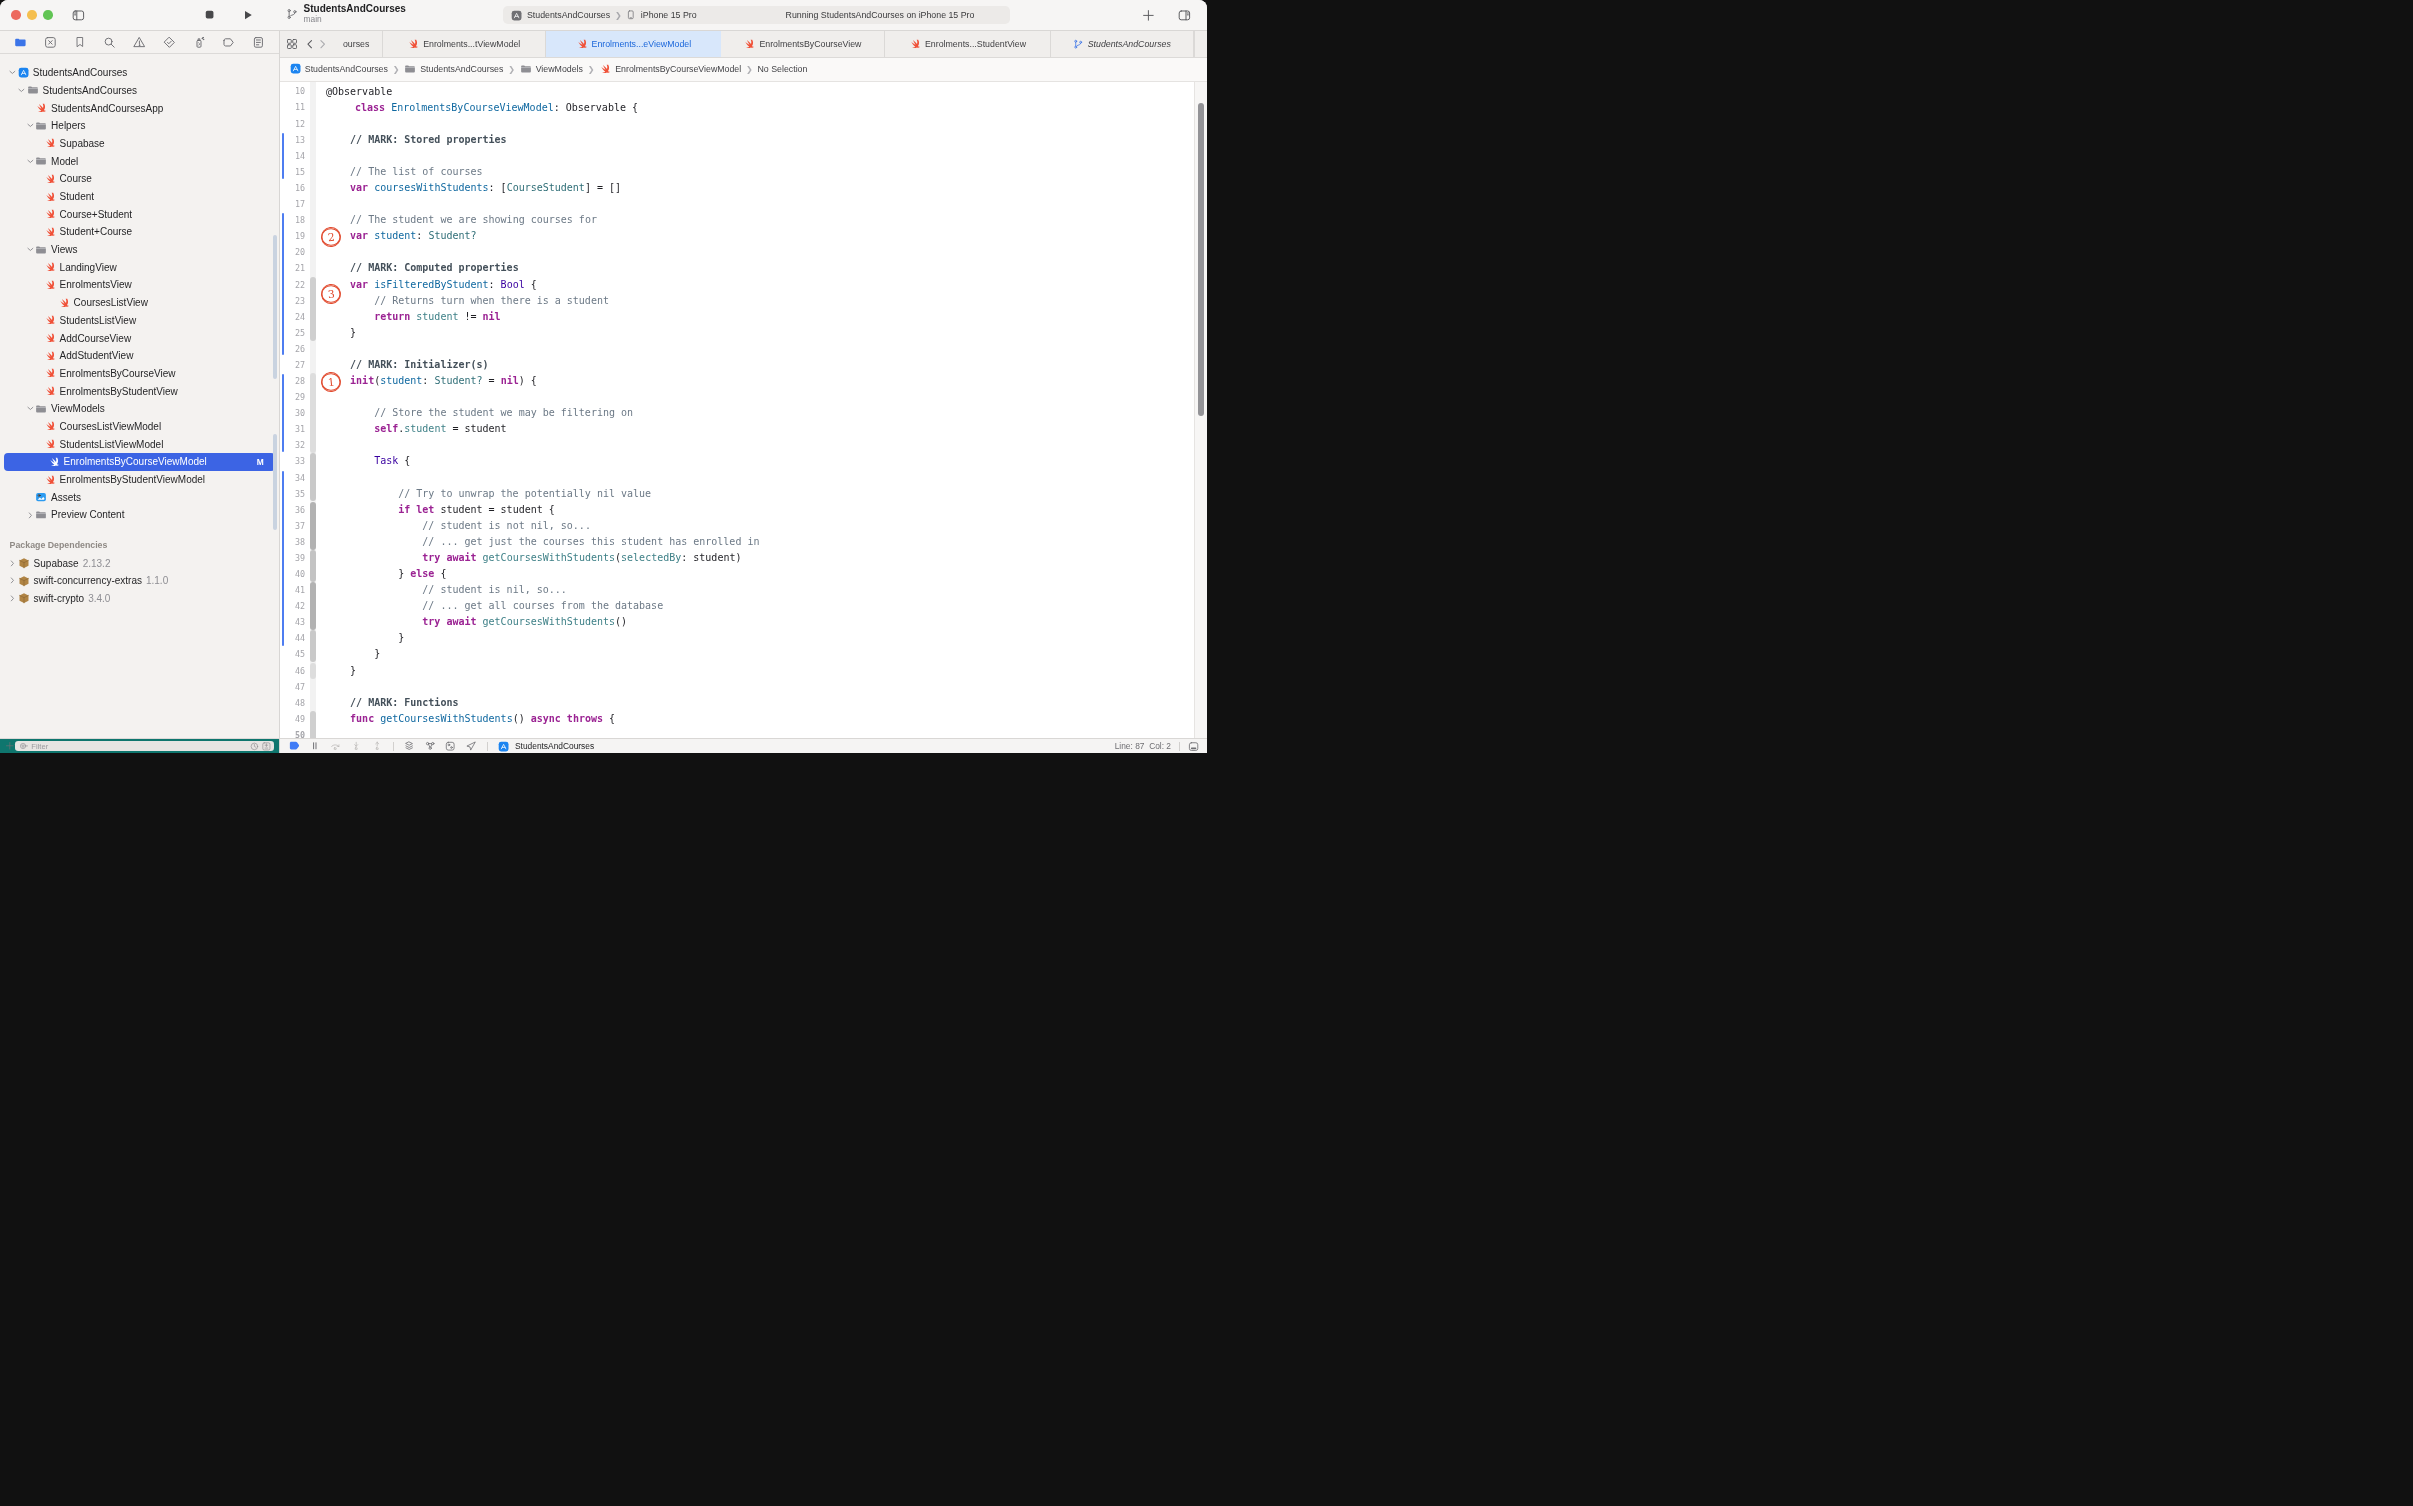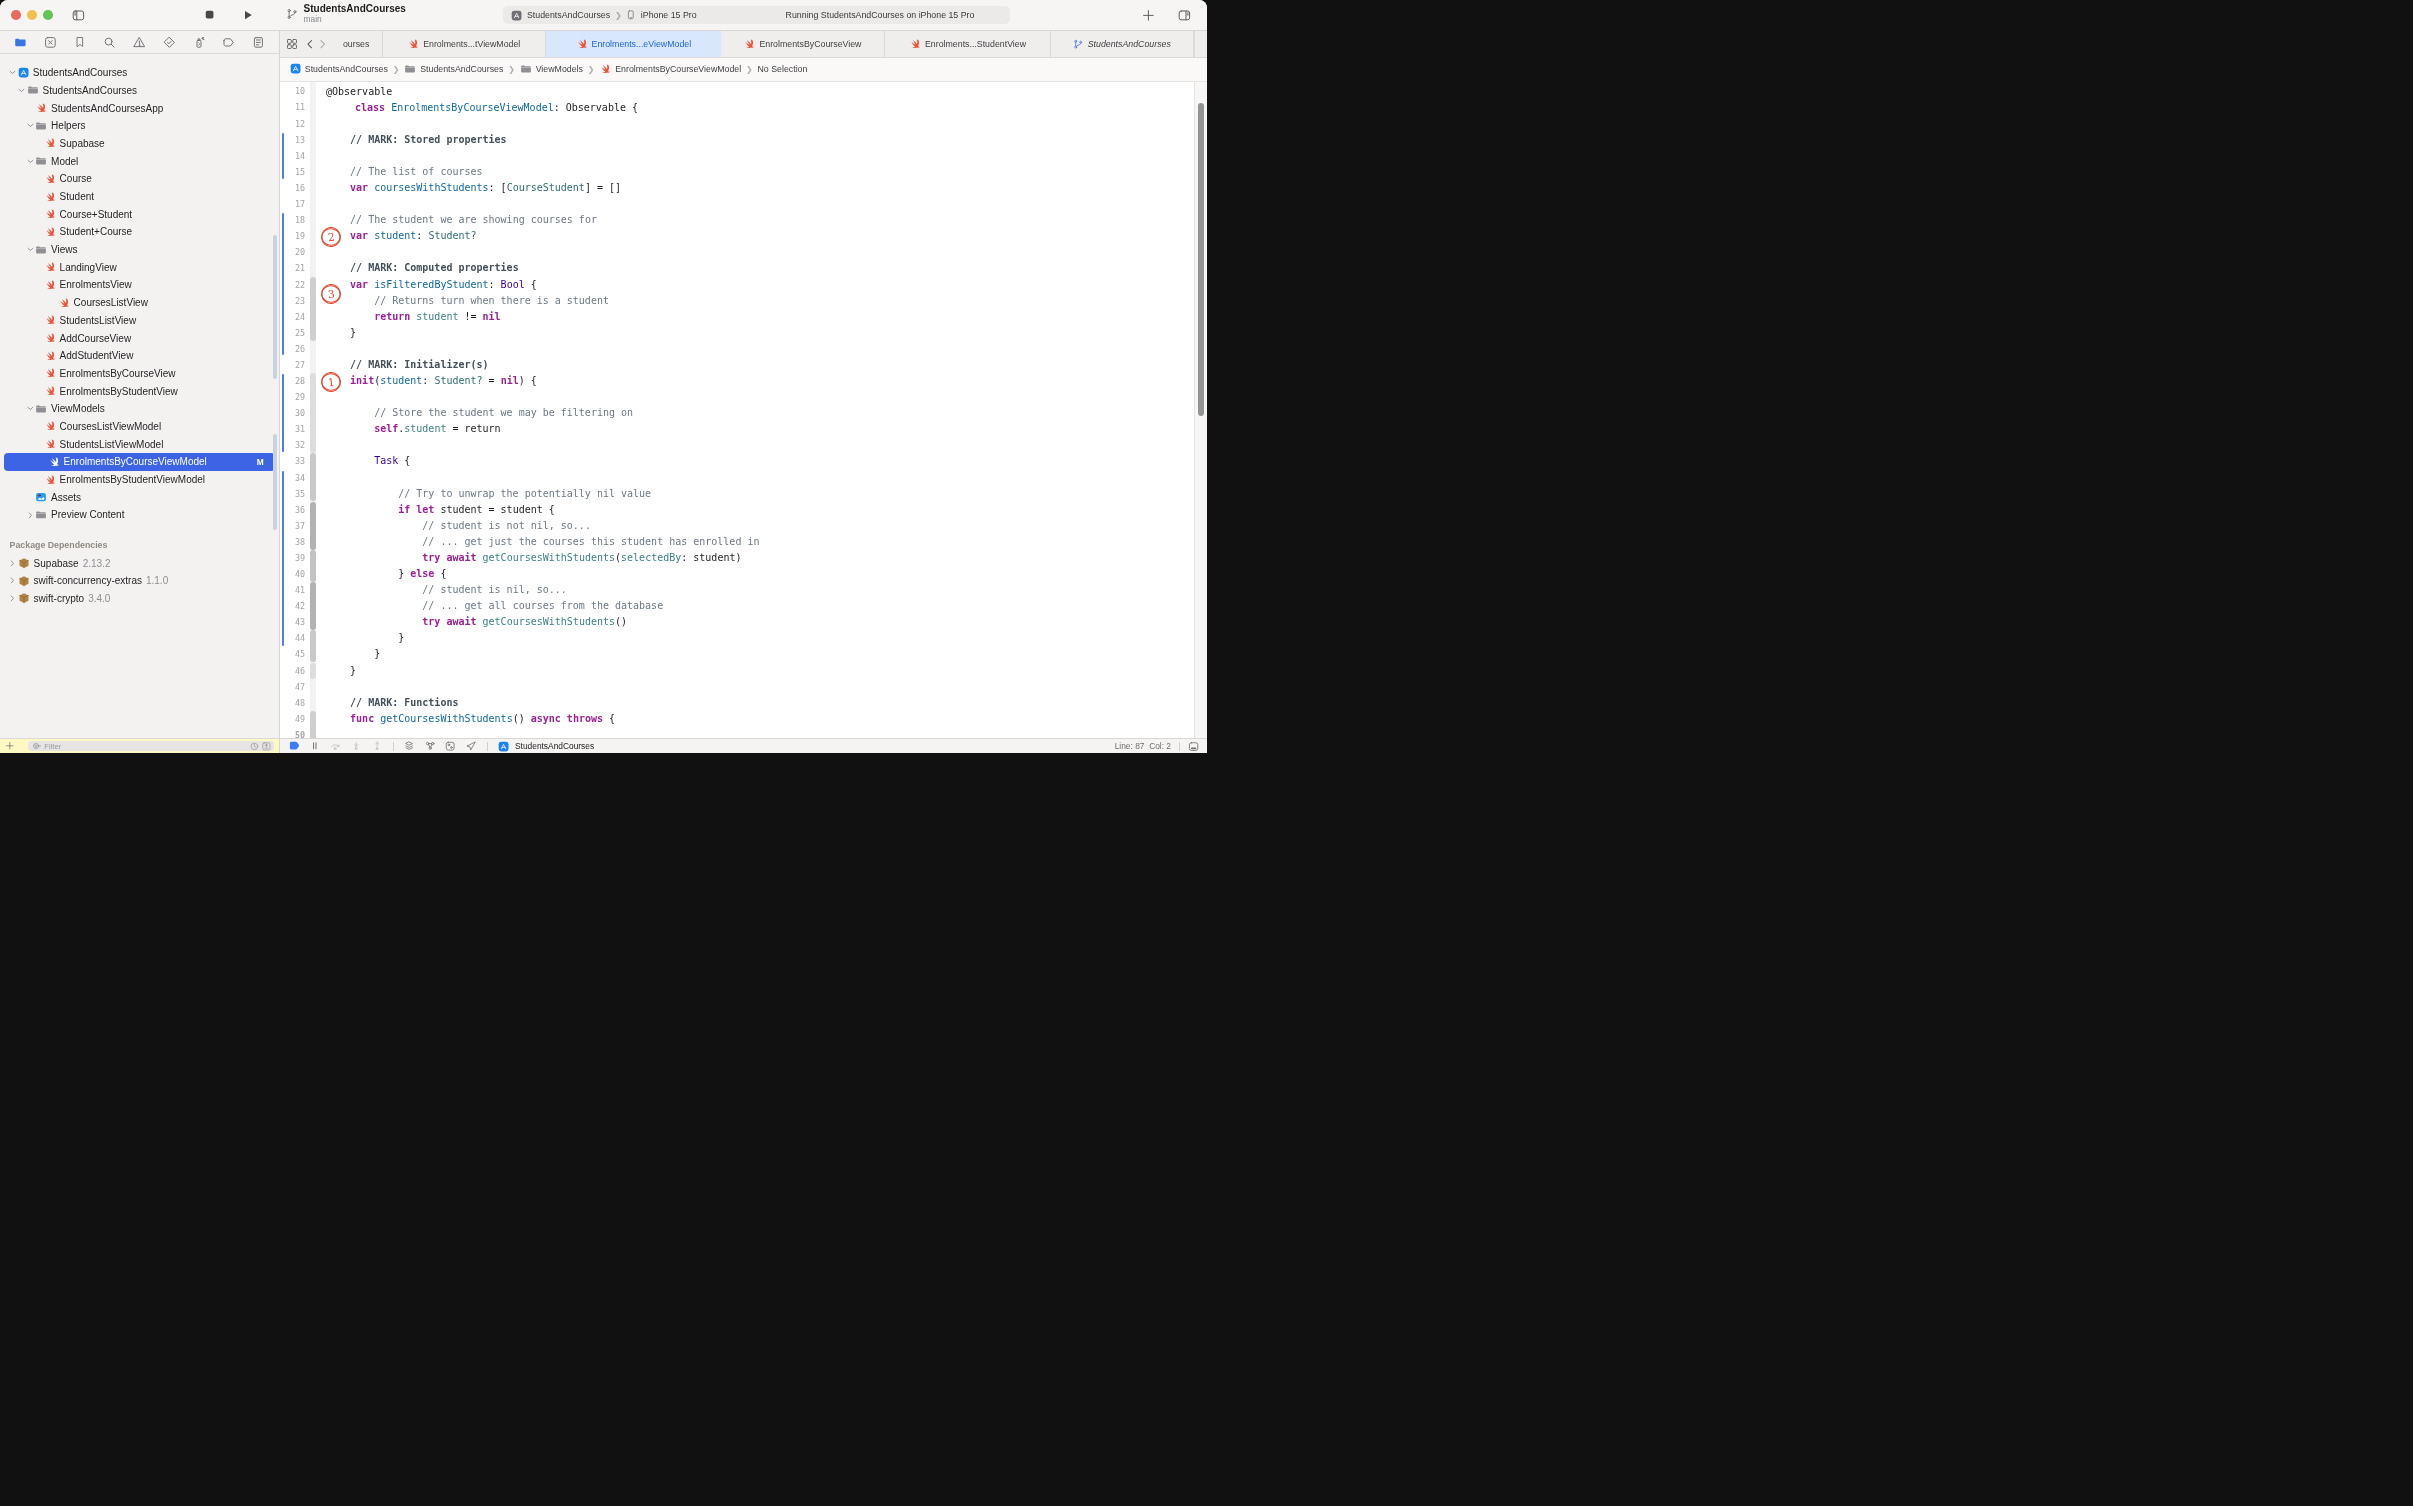--- a/index.html
+++ b/index.html
@@ -28,21 +28,21 @@
   .nav-btn.active{color:#3B74E8;}
   .tree{flex:1;position:relative;padding-top:9.6px;overflow:hidden;font-size:10px;color:#262628;}
   .trow{height:17.7px;display:flex;align-items:center;position:relative;}
   .trow .chev{width:9.6px;display:flex;justify-content:center;color:#86868B;flex:0 0 9.6px;}
   .trow .lbl{margin-left:4px;white-space:nowrap;}
   .trow.sel{background:#3C64E4;border-radius:4px;margin:0 4px;color:#fff;}
   .trow.sel .lbl{color:#fff;}
   .badge{position:absolute;right:11.2px;font-size:8.4px;font-weight:700;color:#fff;}
   .pkg-hdr{font-size:8.8px;font-weight:700;color:#8F8A85;padding-left:9.6px;margin-top:12.8px;height:17.6px;display:flex;align-items:center;}
   .ver{color:#8E8E93;margin-left:4px;}
-  .filterbar{height:13.6px;flex:0 0 13.6px;border-top:0.8px solid #DCDAD8;display:flex;align-items:center;padding:0 4.8px;gap:14px;background:#fef9c3;}
+  .filterbar{height:13.6px;flex:0 0 13.6px;border-top:0.8px solid #DCDAD8;display:flex;align-items:center;padding:0 4.8px;gap:1px;background:#0f766e;}
   .filterfield{flex:1;height:10.4px;background:#E7E5E3;border-radius:3.2px;display:flex;align-items:center;padding:0 3.2px;gap:3.2px;color:#8C8C90;}
   .filterfield input{border:none;background:transparent;outline:none;font-size:7.6px;flex:1;color:#333;padding:0;font-family:"Liberation Sans",sans-serif;}
   .filterfield input::placeholder{color:#9A9A9E;}
   .side-thumb{position:absolute;right:2.4px;width:4px;border-radius:2.4px;background:#C9D3E0;}
   
   .editor{flex:1;display:flex;flex-direction:column;min-width:0;background:#fff;}
   .tabbar{height:25.5px;flex:0 0 25.5px;background:#F0EEEC;border-bottom:0.8px solid #DCDAD8;display:flex;align-items:stretch;font-size:8.8px;color:#3F3F42;}
   .tabnav{display:flex;align-items:center;gap:1.6px;padding:0 3.2px 0 6.4px;color:#58585C;}
   .tabnav .dim{color:#A9A9AD;}
   .tab{display:flex;align-items:center;justify-content:center;gap:4px;border-right:0.8px solid #DBD9D7;white-space:nowrap;overflow:hidden;padding:0 4.8px;}
@@ -825,21 +825,21 @@
           <div class="crow" style="top: 307px;">
             <span class="ln">29</span>
             <span class="ctext" style="padding-left: calc(0ch + 21px);"></span>
           </div>
           <div class="crow" style="top: 323px;">
             <span class="ln">30</span>
             <span class="ctext" style="padding-left: calc(8ch + 21px);"><span class="t-cmt">// Store the student we may be filtering on</span></span>
           </div>
           <div class="crow" style="top: 339px;">
             <span class="ln">31</span>
-            <span class="ctext" style="padding-left: calc(8ch + 21px);"><span class="t-kw">self</span><span class="t-pl">.</span><span class="t-fn">student</span><span class="t-pl"> = return</span></span>
+            <span class="ctext" style="padding-left: calc(8ch + 21px);"><span class="t-kw">self</span><span class="t-pl">.</span><span class="t-fn">student</span><span class="t-pl"> = student</span></span>
           </div>
           <div class="crow" style="top: 355px;">
             <span class="ln">32</span>
             <span class="ctext" style="padding-left: calc(0ch + 21px);"></span>
           </div>
           <div class="crow" style="top: 371px;">
             <span class="ln">33</span>
             <span class="ctext" style="padding-left: calc(8ch + 21px);"><span class="t-sdk">Task</span><span class="t-pl"> {</span></span>
           </div>
           <div class="crow" style="top: 388px;">

